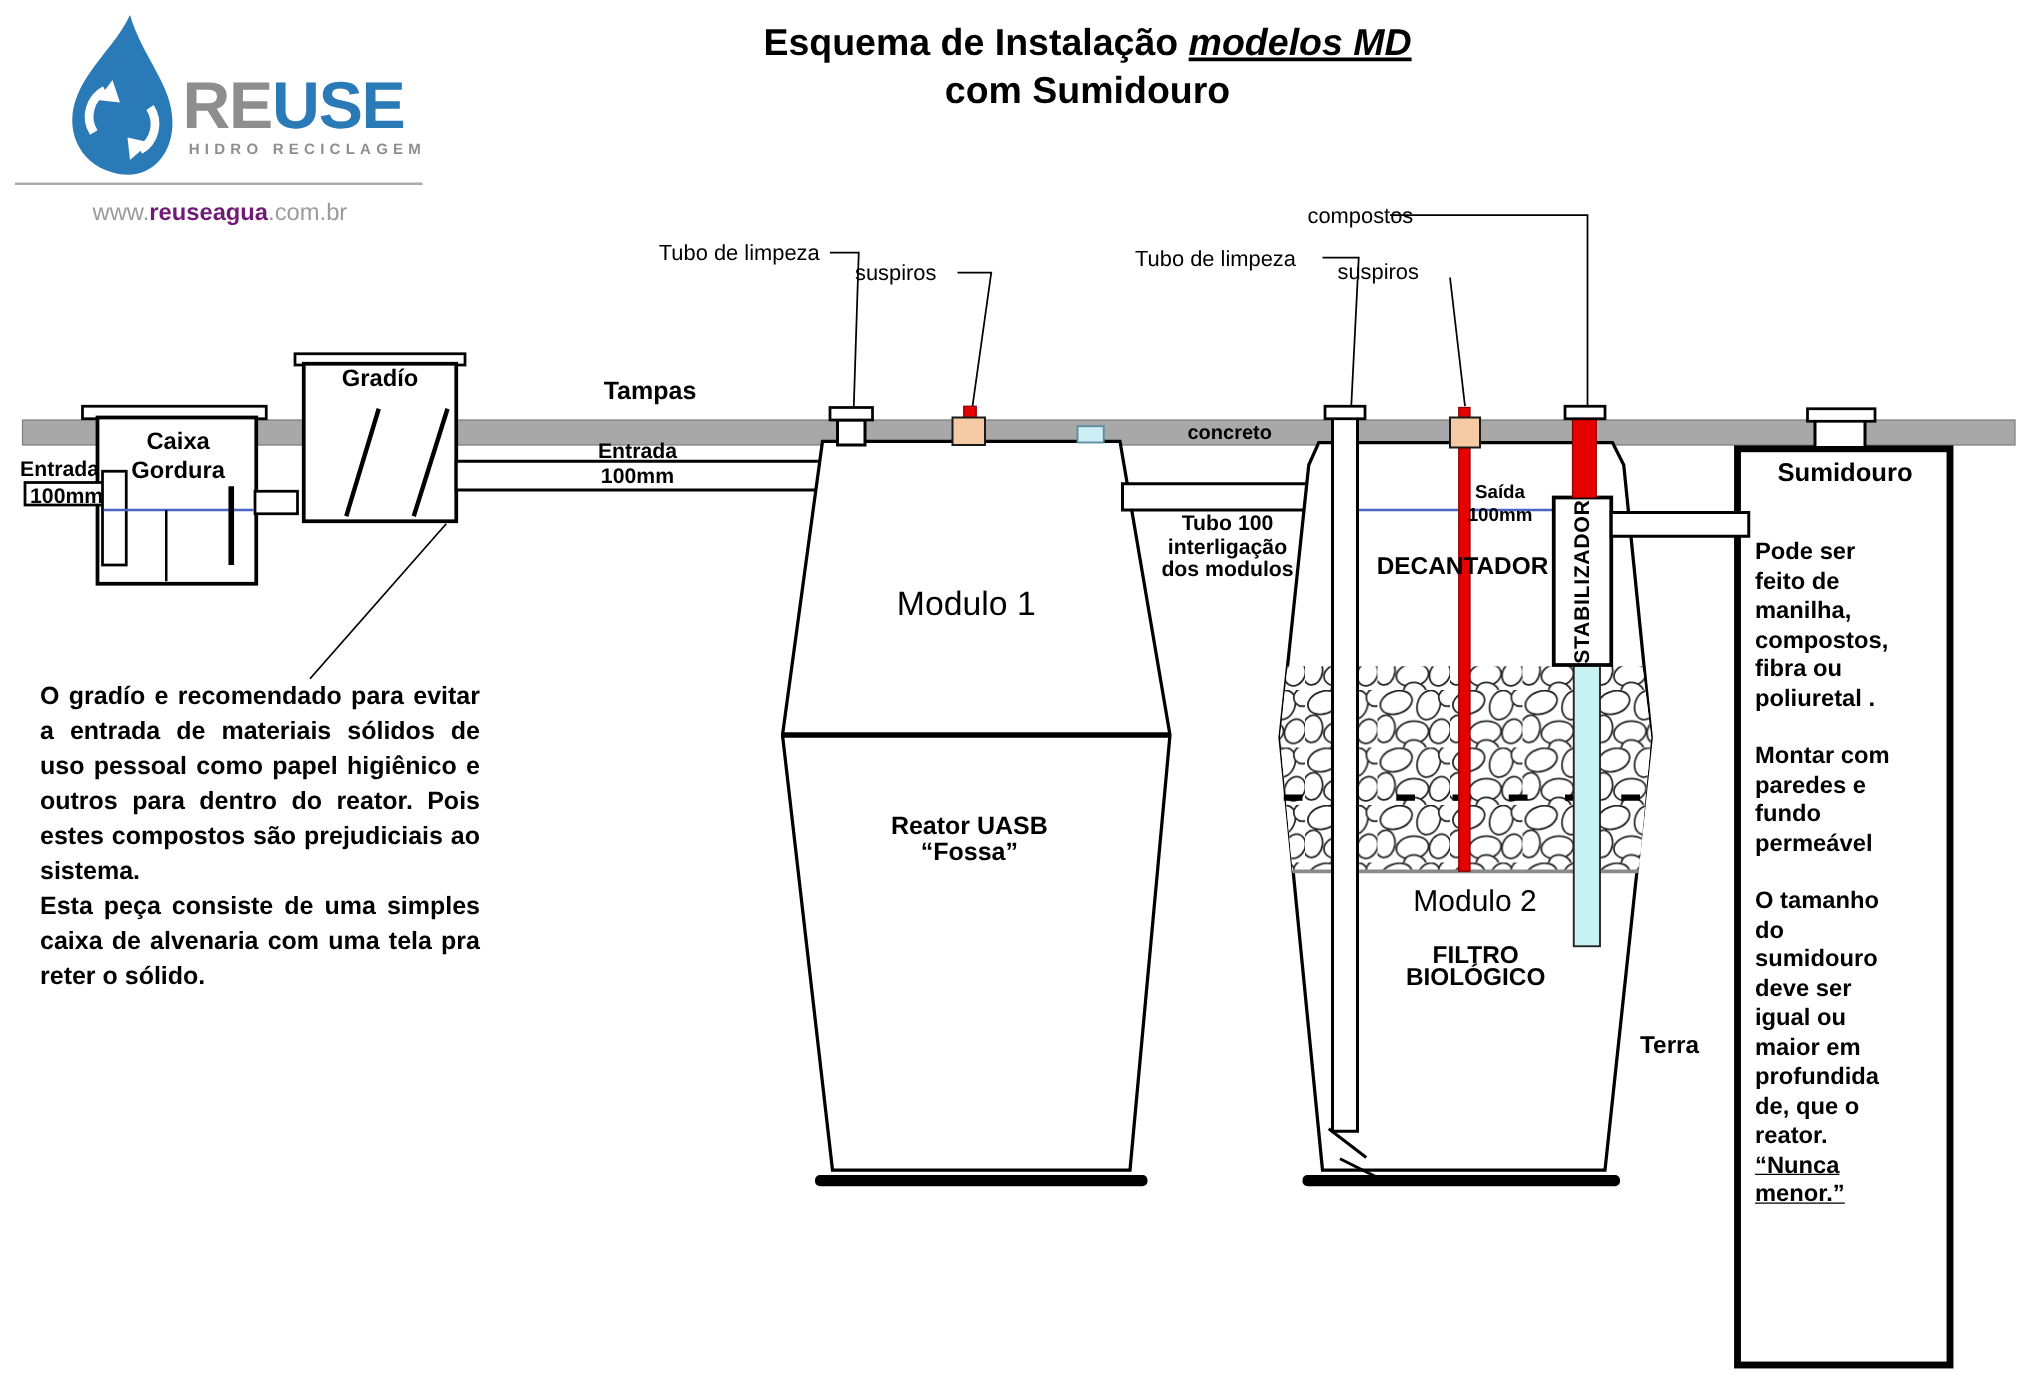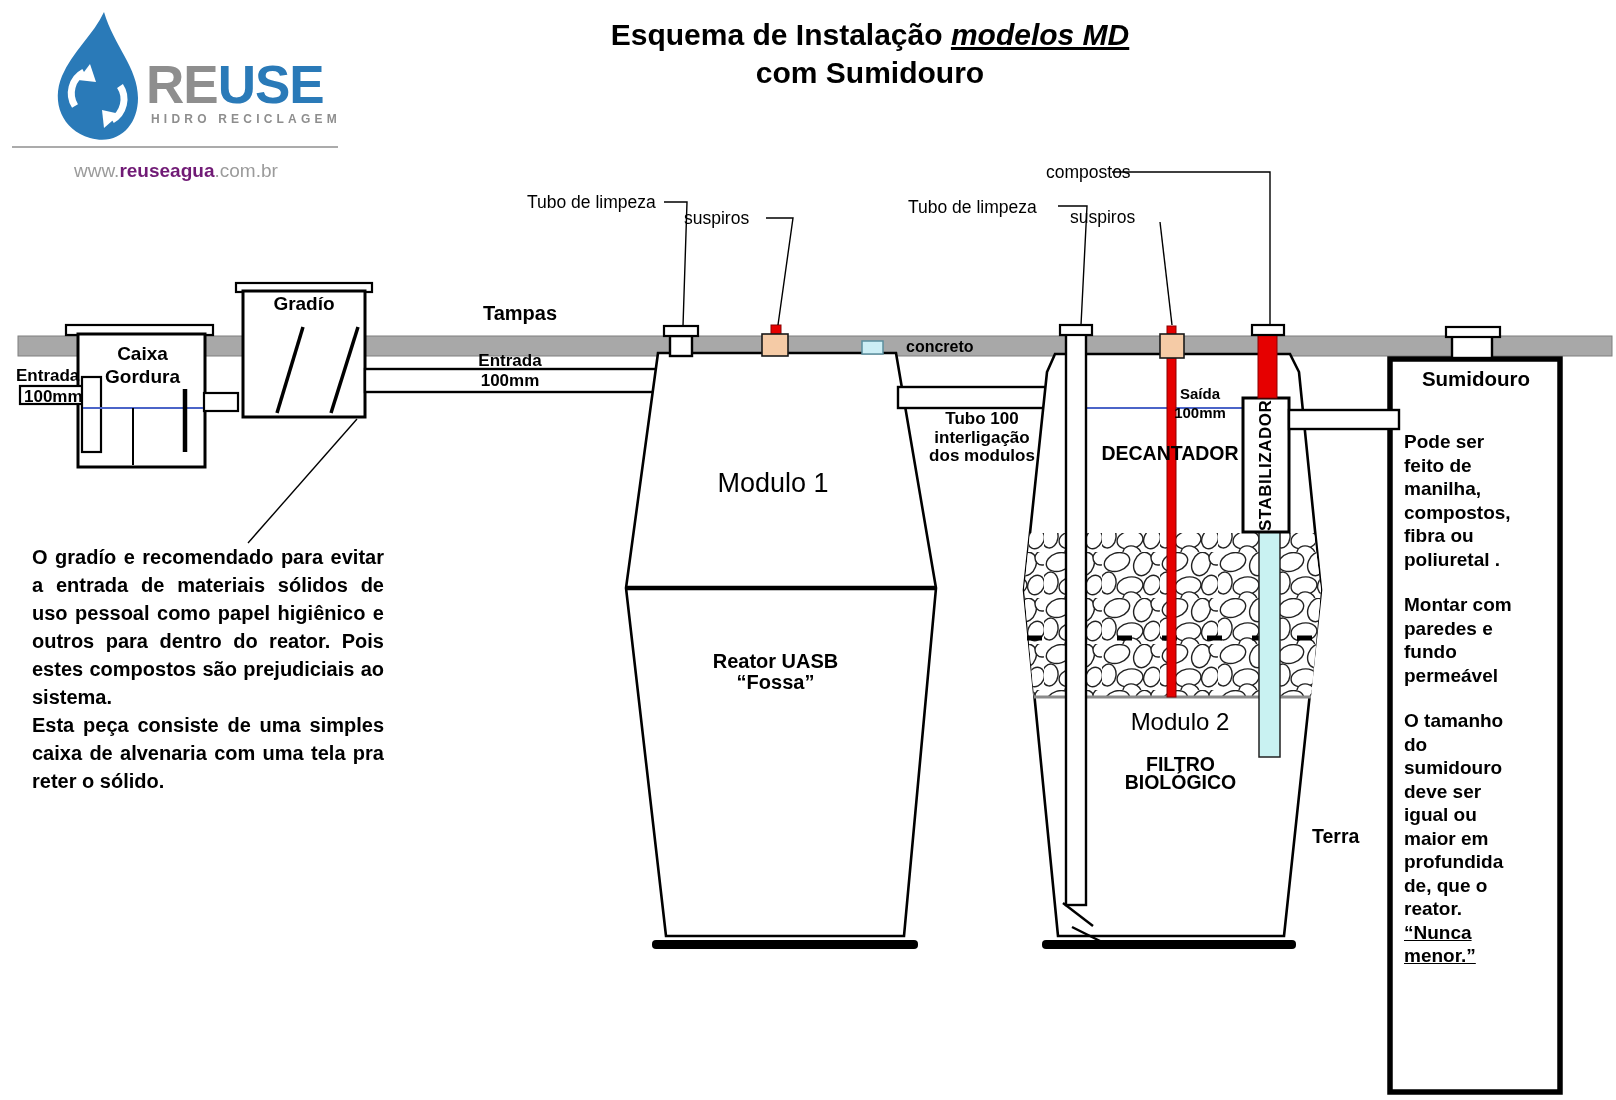--- a/index.html
+++ b/index.html
@@ -167,21 +167,21 @@
     <div><span>Esquema de Instalação </span><span class="emph">modelos MD</span></div>
     <div>com Sumidouro</div>
   </div>
 
   <div class="lbl" style="left:146px;top:56px;font-size:53px;font-weight:bold;letter-spacing:-1px;"><span class="brand-re">RE</span><span class="brand-use">USE</span></div>
   <div class="tagline">HIDRO RECICLAGEM</div>
   <div class="divline"></div>
   <div class="url"><span>www.</span><span class="mid">reuseagua</span><span>.com.br</span></div>
 
   <div class="lbl b ctr" style="left:470px;top:303px;width:100px;font-size:20px;">Tampas</div>
-  <div class="lbl b" style="left:906px;top:338px;font-size:16px;">concreto</div>
+  <div class="lbl b" style="left:950px;top:338px;font-size:16px;">concreto</div>
 
   <div class="lbl b" style="left:16px;top:367px;font-size:17px;">Entrada</div>
   <div class="lbl b" style="left:24px;top:388px;font-size:17px;">100mm</div>
 
   <div class="lbl b ctr" style="left:95px;top:342px;width:95px;font-size:19px;line-height:23px;">
     <div>Caixa</div>
     <div>Gordura</div>
   </div>
 
   <div class="lbl b ctr" style="left:258px;top:294px;width:92px;font-size:19px;">Gradío</div>

